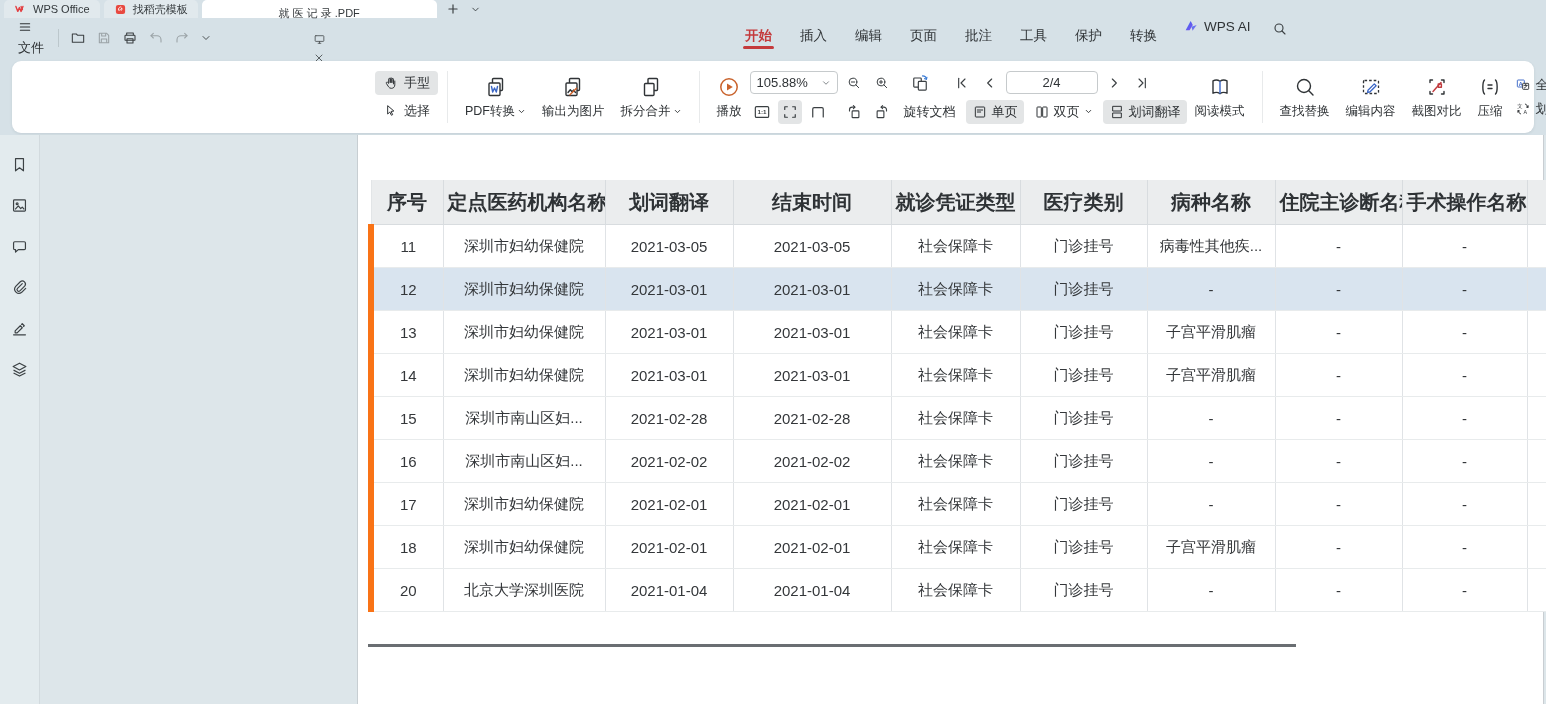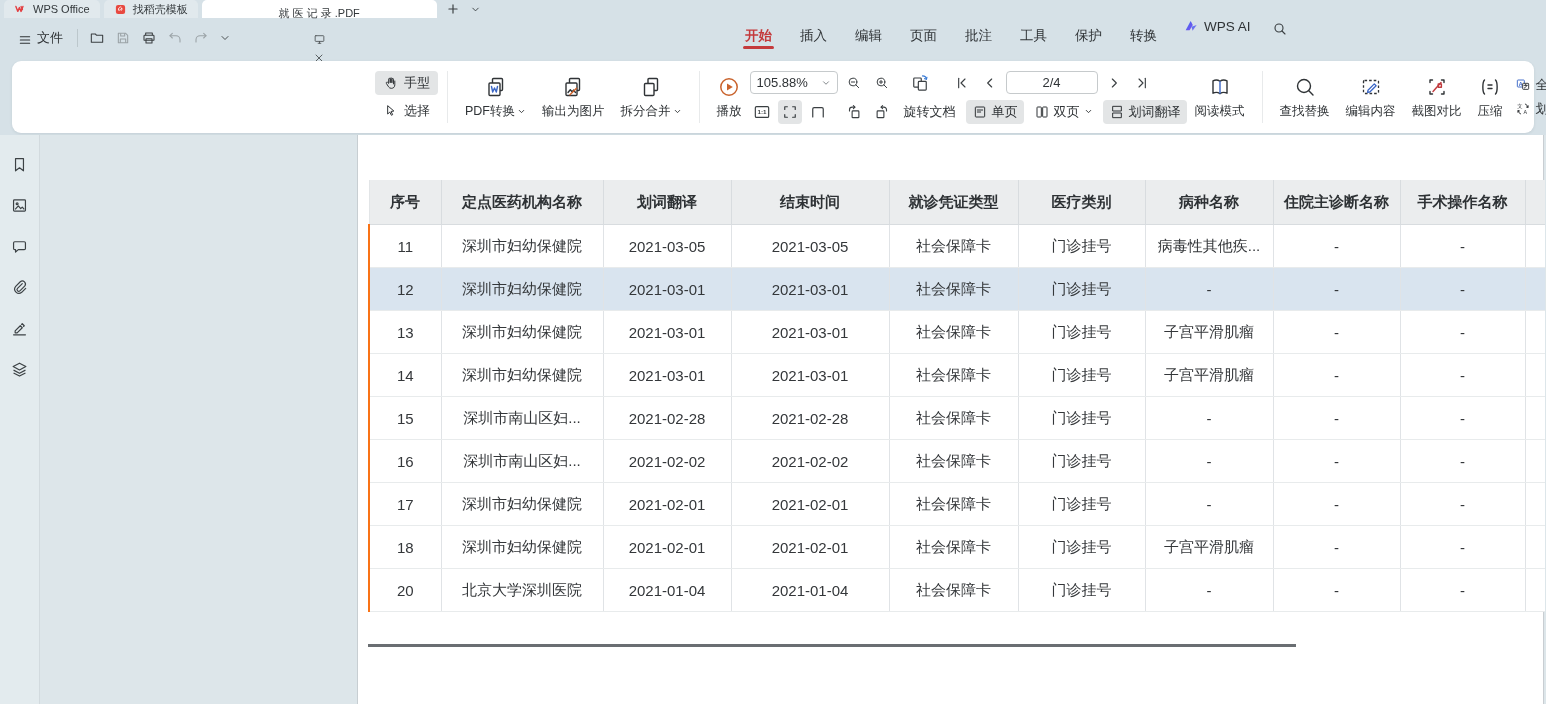--- a/index.html
+++ b/index.html
@@ -11,21 +11,21 @@
   
   .tabbar{position:absolute;left:0;top:0;width:100%;height:18px;display:flex;align-items:stretch;padding-left:4px;box-sizing:border-box;}
   .tab{display:flex;align-items:center;gap:6px;padding:0 10px;font-size:11px;color:#33383b;border-radius:5px 5px 0 0;margin-right:4px;}
   .tab.inactive{background:#e1e9ed;}
   .tab.active{background:#ffffff;min-width:215px;flex-direction:column;}
   .tab .grow{flex:1;}
   .tabicon{width:13px;height:13px;}
   .tabbtn{display:flex;align-items:center;padding:0 5px;color:#4c5255;}
   
   .menubar{position:absolute;left:0;top:18px;width:100%;height:40px;display:flex;align-items:center;box-sizing:border-box;padding:0 10px;}
-  .filebtn{display:flex;align-items:flex-end;gap:5px;font-size:13px;color:#2f3336;padding:4px 8px;}
+  .filebtn{display:flex;align-items:flex-start;gap:5px;font-size:13px;color:#2f3336;padding:4px 8px;flex-direction:column;}
   .mb-sep{width:1px;height:18px;background:#bcc7cc;margin:0 6px;}
   .qbtn{padding:3px 5px;display:flex;align-items:center;color:#3a3f42;}
   .qbtn.dis{color:#9aa2a6;}
   .menu-items{position:absolute;left:735px;top:0;height:40px;display:flex;align-items:flex-start;gap:8px;}
   .mitem{font-size:13.5px;color:#2f3336;padding:9px 10px 7px;position:relative;}
   .mitem.active{color:#c43a3c;font-weight:700;}
   .mitem.active::after{content:"";position:absolute;left:8px;right:8px;bottom:3px;height:3px;background:#c43a3c;border-radius:2px;}
   .ai-item{display:flex;align-items:center;gap:5px;font-size:13.5px;color:#2f3336;padding:0 8px;}
   
   .ribbon{position:absolute;left:12px;top:61px;width:1522px;height:72px;background:#ffffff;border-radius:9px;box-shadow:0 1px 3px rgba(40,60,70,.10);display:flex;align-items:center;box-sizing:border-box;padding-left:363px;}
@@ -48,25 +48,25 @@
   .stack2{display:flex;flex-direction:column;gap:6px;flex:none;margin-left:4px;}
   .srow{display:flex;align-items:center;gap:5px;font-size:13px;color:#2f3336;white-space:nowrap;}
   
   .canvas{position:absolute;left:0;top:135px;width:1546px;height:569px;background:#dde6ea;}
   .iconstrip{position:absolute;left:0;top:0;width:40px;height:569px;background:#e3ebee;border-right:1px solid #d2dade;display:flex;flex-direction:column;align-items:center;gap:22px;padding-top:20px;box-sizing:border-box;color:#3c4245;}
   .sbi{width:19px;height:19px;}
   .sidepanel{position:absolute;left:41px;top:0;width:316px;height:569px;background:#dde6ea;border-right:1px solid #c7ced2;}
   .document{position:absolute;left:358px;top:0;width:1185px;height:569px;background:#ffffff;border-right:1px solid #c9ced2;}
   
   .pdftable{position:absolute;left:10px;top:45px;width:1176px;border-collapse:collapse;table-layout:fixed;}
-  .pdftable th{height:44px;background:#ebedee;color:#2e3235;font-size:15px;font-weight:700;border-right:1px solid #d8dcdf;border-bottom:1px solid #d8dcdf;text-align:center;padding:0 4px;overflow:hidden;white-space:nowrap;}
+  .pdftable th{height:44px;background:#ebedee;color:#2e3235;font-size:20px;font-weight:700;border-right:1px solid #d8dcdf;border-bottom:1px solid #d8dcdf;text-align:center;padding:0 4px;overflow:hidden;white-space:nowrap;}
   .pdftable th:first-child{border-left:1px solid #e2e5e7;}
   .pdftable th:last-child{border-right:none;}
   .pdftable td{height:42px;color:#34373a;font-size:15px;border-right:1px solid #e0e3e6;border-bottom:1px solid #e8ebec;text-align:center;padding:0 4px;overflow:hidden;white-space:nowrap;background:#fff;}
-  .pdftable td:first-child{border-left:2px solid #f97316;}
+  .pdftable td:first-child{border-left:6px solid #f97316;}
   .pdftable td:last-child{border-right:none;}
   .pdftable tr.hl td{background:#d9e4ef;}
   .tbl-bottom{position:absolute;left:10px;top:509px;width:928px;height:3px;background:#6a6e72;}
 </style>
 </head>
 <body>
 
 <div class="app">
 
   <div class="tabbar">

